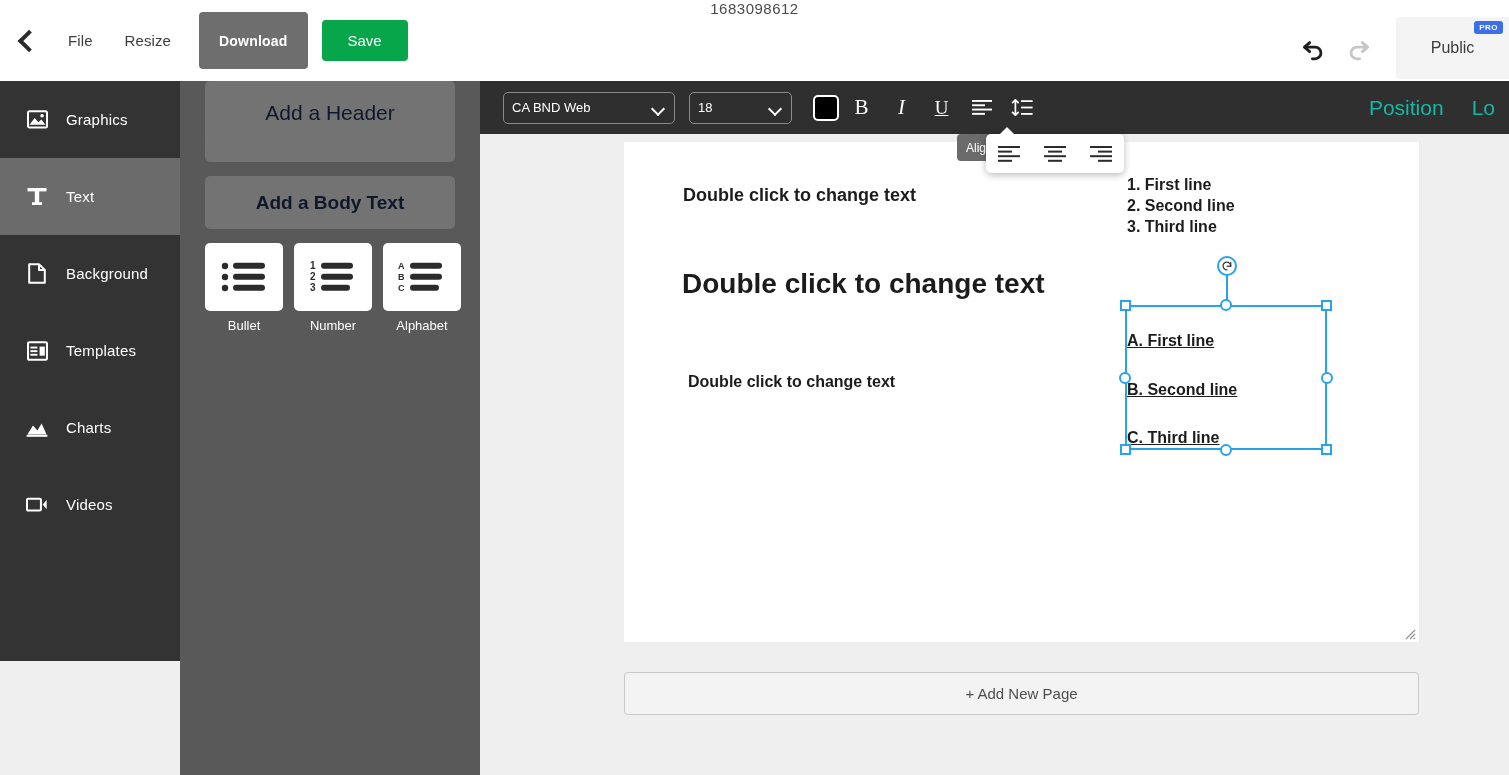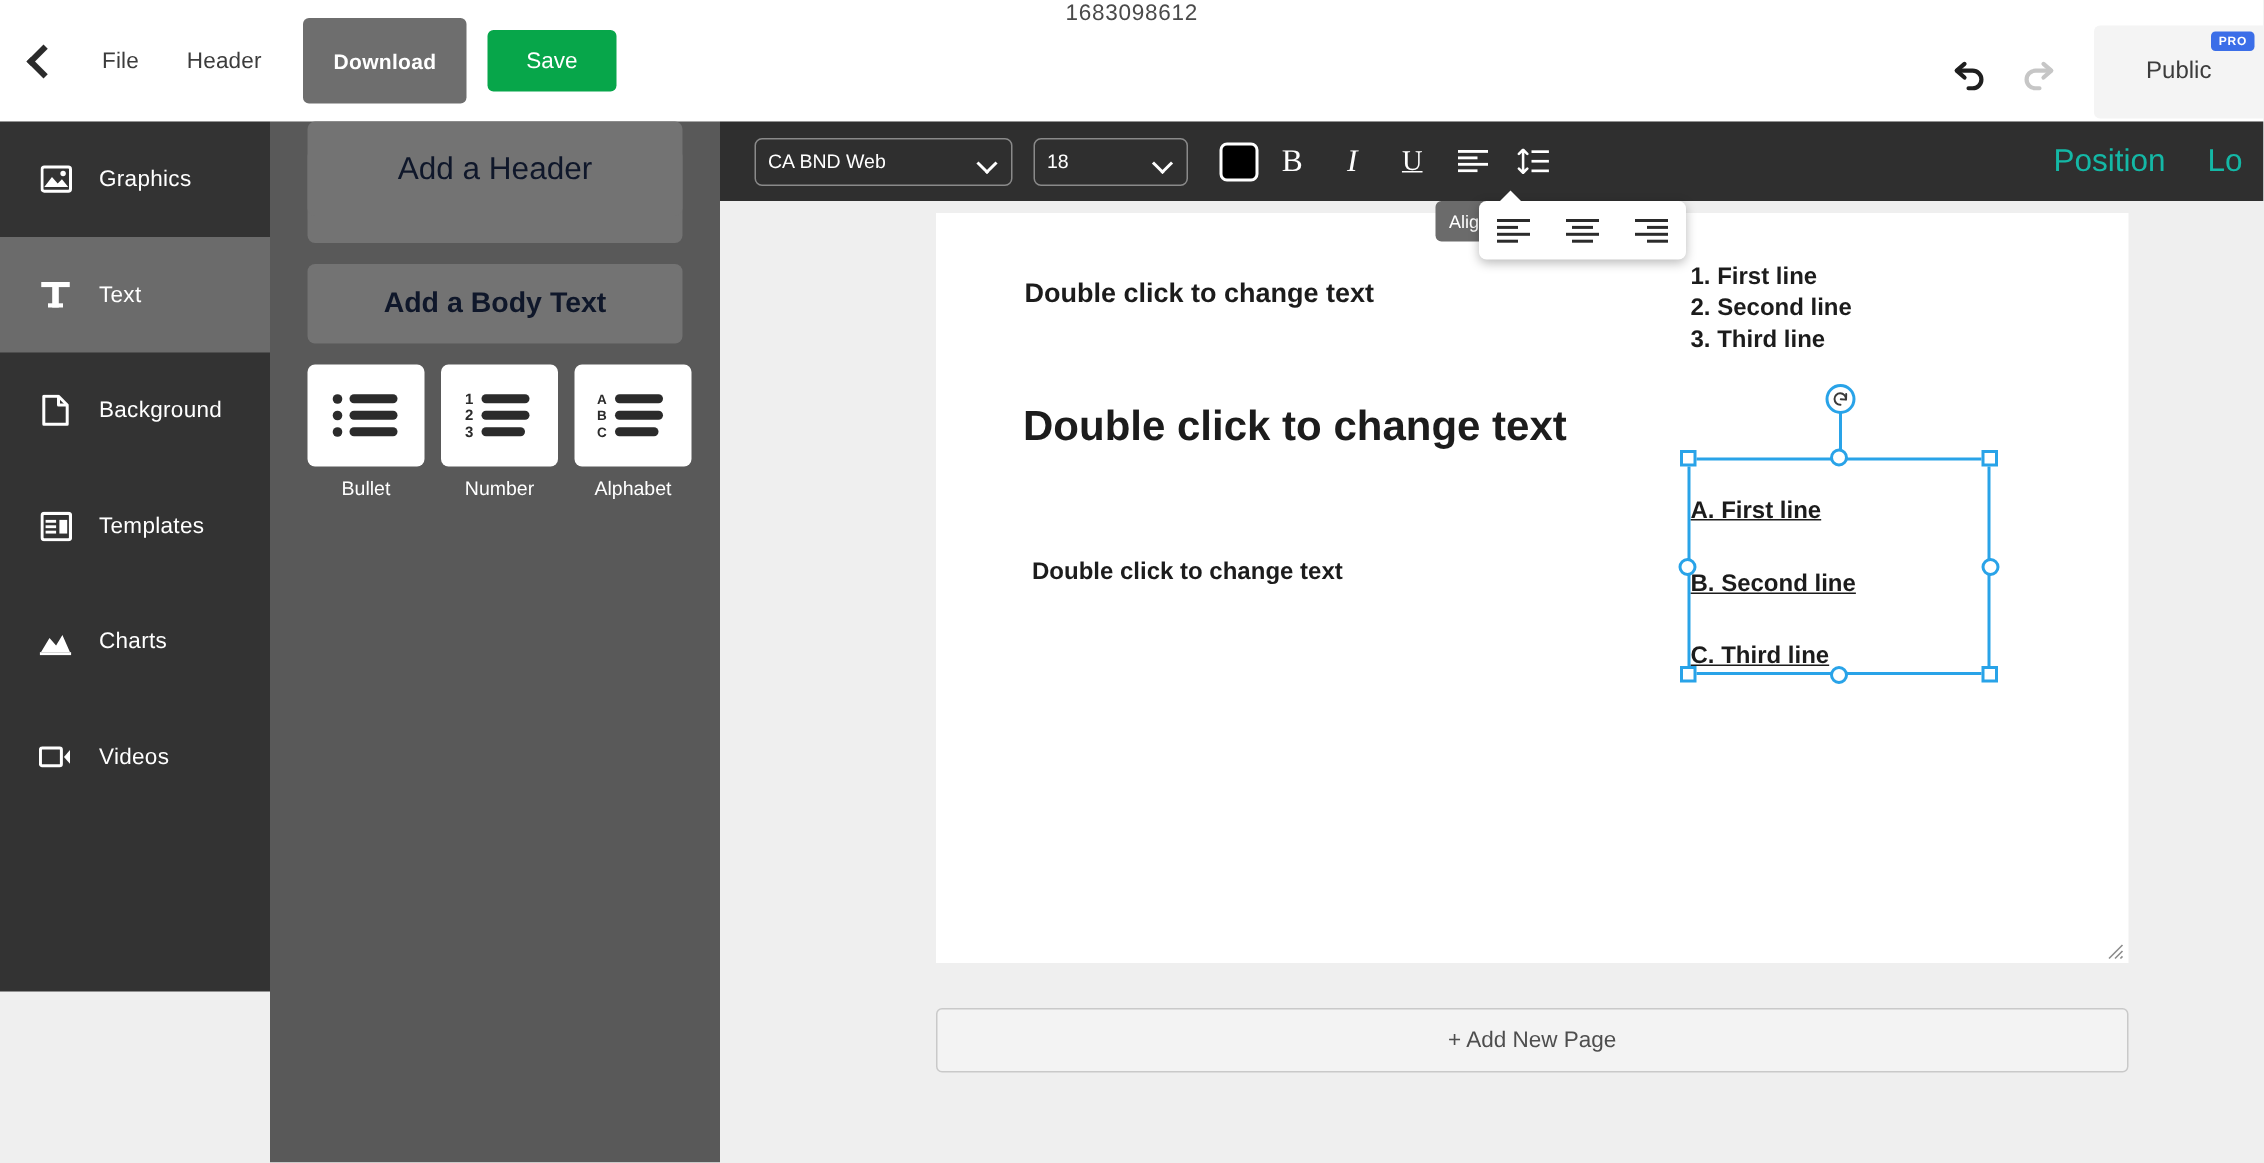--- a/index.html
+++ b/index.html
@@ -213,21 +213,21 @@
 </head>
 <body>
 
 <div class="app">
 
   <div class="header">
     <div class="back-btn">
       <span class="back-chevron"></span>
     </div>
     <div class="menu-link">File</div>
-    <div class="menu-link">Header</div>
+    <div class="menu-link">Resize</div>
     <button class="btn-download">Download</button>
     <button class="btn-save">Save</button>
 
     <div class="title-wrap">
       <input class="doc-title" value="1683098612" style="">
     </div>
 
     <div class="header-right">
       <div class="icon-btn">
         <svg width="26" height="26" viewBox="0 0 24 24">

